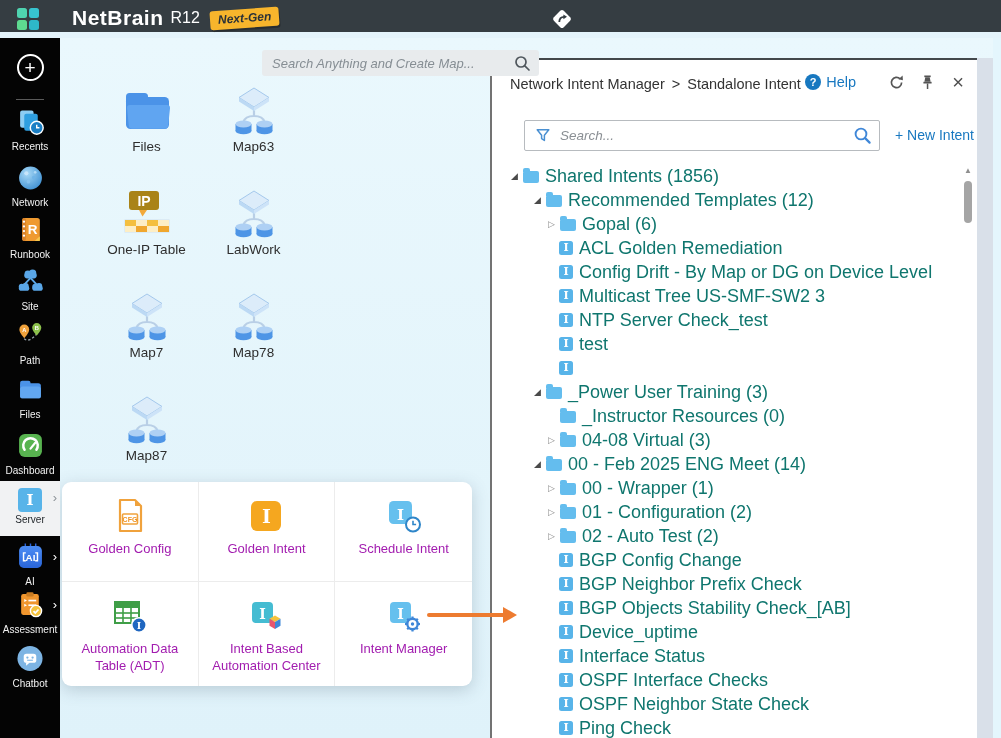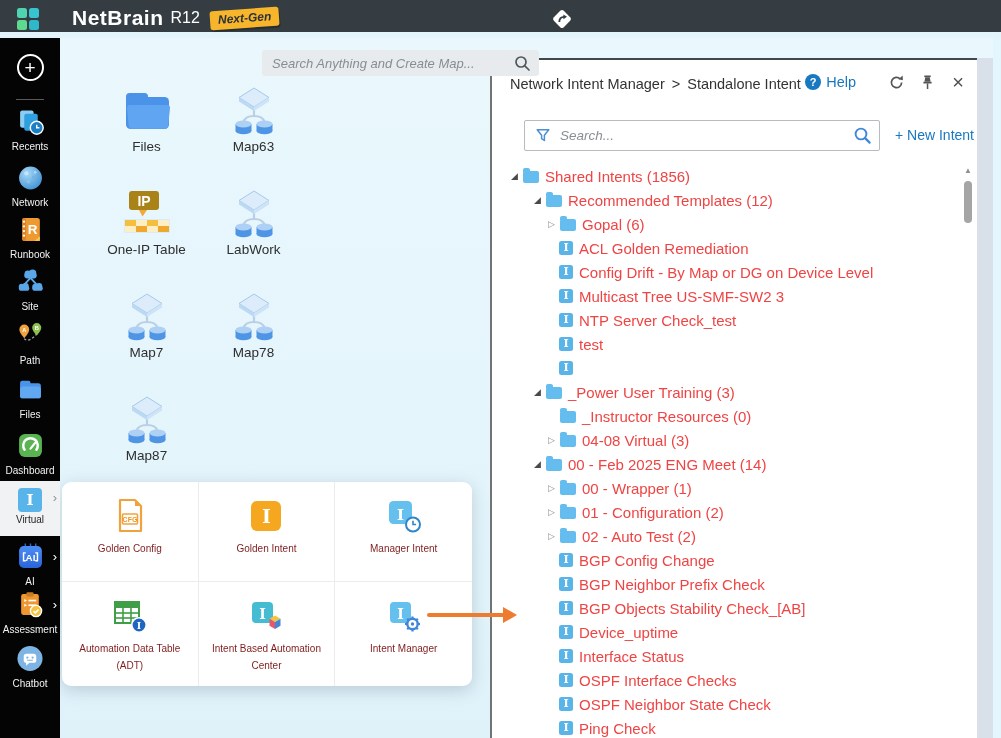--- a/index.html
+++ b/index.html
@@ -53,21 +53,21 @@
   .dicon .lbl { margin-top:3px; font-size:13.5px; color:#2e2e2e; }
 
   
   .popup { position:absolute; left:2px; top:444px; width:410px; height:204px; background:#fff;
            border-radius:9px; box-shadow:0 4px 16px rgba(70,90,110,.25);
            display:grid; grid-template-columns:1fr 1fr 1fr; grid-template-rows:100px 104px; z-index:2; }
   .pcell { display:flex; flex-direction:column; align-items:center; padding-top:13px; cursor:pointer; }
   .pcell.br { border-right:1px solid #ececec; }
   .pcell.bb { border-bottom:1px solid #ececec; }
   .pcell .art { height:42px; display:flex; align-items:center; }
-  .pcell .lbl { margin-top:3px; font-size:10px; color:#7f1d1d; text-align:center; line-height:17px; width:130px; }
+  .pcell .lbl { margin-top:3px; font-size:13px; color:#a21caf; text-align:center; line-height:17px; width:130px; }
 
   
   .intent-arrow { position:absolute; left:427px; top:606px; width:92px; height:18px; z-index:10; }
   .intent-arrow .shaft { position:absolute; left:0; top:7px; width:78px; height:3.6px; background:#ed7b30; border-radius:2px; }
   .intent-arrow .head { position:absolute; left:76px; top:1px; width:0; height:0;
         border-top:8px solid transparent; border-bottom:8px solid transparent; border-left:14px solid #ed7b30; }
 
   
   .panel { position:absolute; left:490px; top:58px; width:487px; height:680px; background:#fff;
            border-top:2px solid #43484b; border-left:2px solid #737373; z-index:5; }
@@ -96,21 +96,21 @@
   .trow { height:24px; display:flex; align-items:center; cursor:pointer; }
   .trow .arrow { width:11px; margin-right:3px; font-size:9px; text-align:center; flex:0 0 11px; }
   .arr-exp { color:#4a4a4a; }
   .arr-col { color:#8a8a8a; }
   .tfolder { position:relative; width:16px; height:12px; background:#64bdee; border-radius:2px;
              margin-right:6px; margin-top:2px; flex:0 0 16px; }
   .tfolder::before { content:""; position:absolute; top:-3px; left:0; width:7px; height:4px;
                      background:#64bdee; border-radius:2px 2px 0 0; }
   .ib-tree { width:14px; height:14px; font-size:11px; line-height:14px; border-radius:2.5px;
              margin-right:6px; flex:0 0 14px; }
-  .tlabel { font-size:15px; color:#ef4444; white-space:nowrap; }
+  .tlabel { font-size:18px; color:#0f766e; white-space:nowrap; }
   .pl0 { padding-left:17px; } .pl1 { padding-left:40px; } .pl2 { padding-left:54px; } .pli { padding-left:67px; }
 
   
   .pscroll { position:absolute; right:3px; top:106px; bottom:2px; width:12px; }
   .ps-up { position:absolute; top:0; left:0; width:12px; text-align:center; font-size:8px; color:#8f8f8f; cursor:pointer; }
   .ps-thumb { position:absolute; top:15px; left:2px; width:8px; height:42px; background:#a5a5a5; border-radius:4px; cursor:pointer; }
 
   
   .gutter-gray { position:absolute; left:977px; top:58px; width:16px; height:680px; background:#d9e0e9; z-index:6; }
   .gutter-blue { position:absolute; left:993px; top:38px; width:8px; height:700px; background:#e4f6fd; z-index:6; }
@@ -241,21 +241,21 @@
         <line x1="13" y1="16" x2="17.6" y2="10.4" stroke="#fff" stroke-width="2.1" stroke-linecap="round"></line>
       </svg>
       <span class="lbl">Dashboard</span>
     </div>
 
     <div class="sb-item sb-sel">
       <div style="position:relative; padding-top:5px;">
         <span class="intent-badge ib-side">I</span>
         <span class="sb-chevron">›</span>
       </div>
-      <span class="lbl">Virtual</span>
+      <span class="lbl">Server</span>
     </div>
 
     <div class="sb-item" style="top:505px">
       <div style="position:relative;">
         <svg class="ic" width="27" height="27" viewBox="0 0 26 26">
           <defs>
               <linearGradient id="aig" x1="0" y1="0" x2="0" y2="1">
             <stop offset="0%" stop-color="#4c8df5"></stop>
                 <stop offset="100%" stop-color="#2a65d9"></stop>
           </linearGradient>
@@ -450,21 +450,21 @@
 
       <div class="pcell bb">
         <span class="art">
           <svg width="36" height="36" viewBox="0 0 36 36">
             <rect x="3" y="3" width="23" height="23" rx="4.5" fill="#66c0ee"></rect>
             <text class="serifI" x="14.5" y="21.5" font-size="15" font-weight="bold" fill="#fff" text-anchor="middle">I</text>
             <circle cx="27" cy="26.5" r="7" fill="#fff" stroke="#2f86c9" stroke-width="2"></circle>
             <path d="M27,22.8 v3.7 h3.1" stroke="#2f86c9" stroke-width="1.6" fill="none"></path>
           </svg>
         </span>
-        <span class="lbl">Manager Intent</span>
+        <span class="lbl">Schedule Intent</span>
       </div>
 
       <div class="pcell br">
         <span class="art">
           <svg width="36" height="36" viewBox="0 0 36 36">
             <rect x="3" y="4" width="24" height="21" fill="#fff" stroke="#3f9e47" stroke-width="2"></rect>
             <rect x="3" y="4" width="24" height="6" fill="#3f9e47"></rect>
             <line x1="11" y1="4" x2="11" y2="25" stroke="#3f9e47" stroke-width="1.6"></line>
             <line x1="19" y1="4" x2="19" y2="25" stroke="#3f9e47" stroke-width="1.6"></line>
             <line x1="3" y1="15" x2="27" y2="15" stroke="#3f9e47" stroke-width="1.6"></line>

